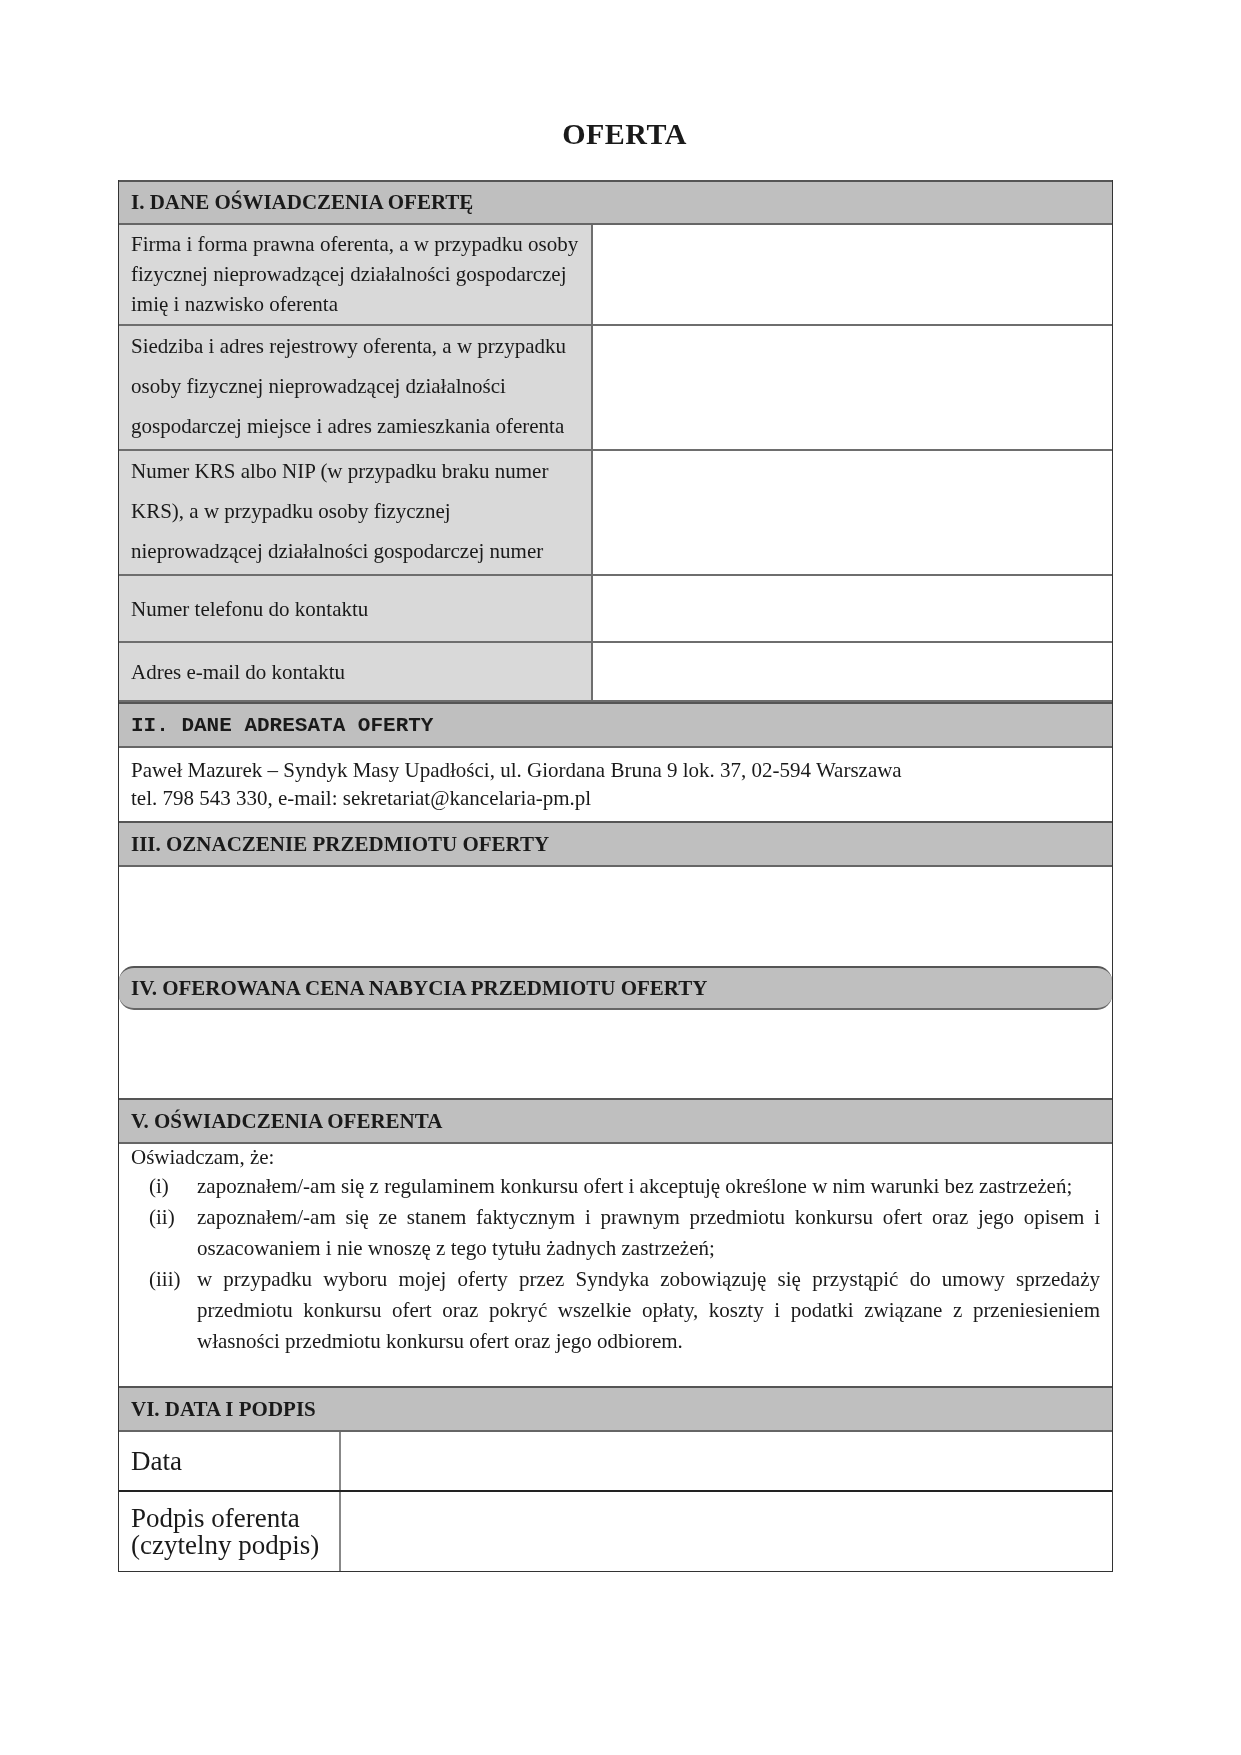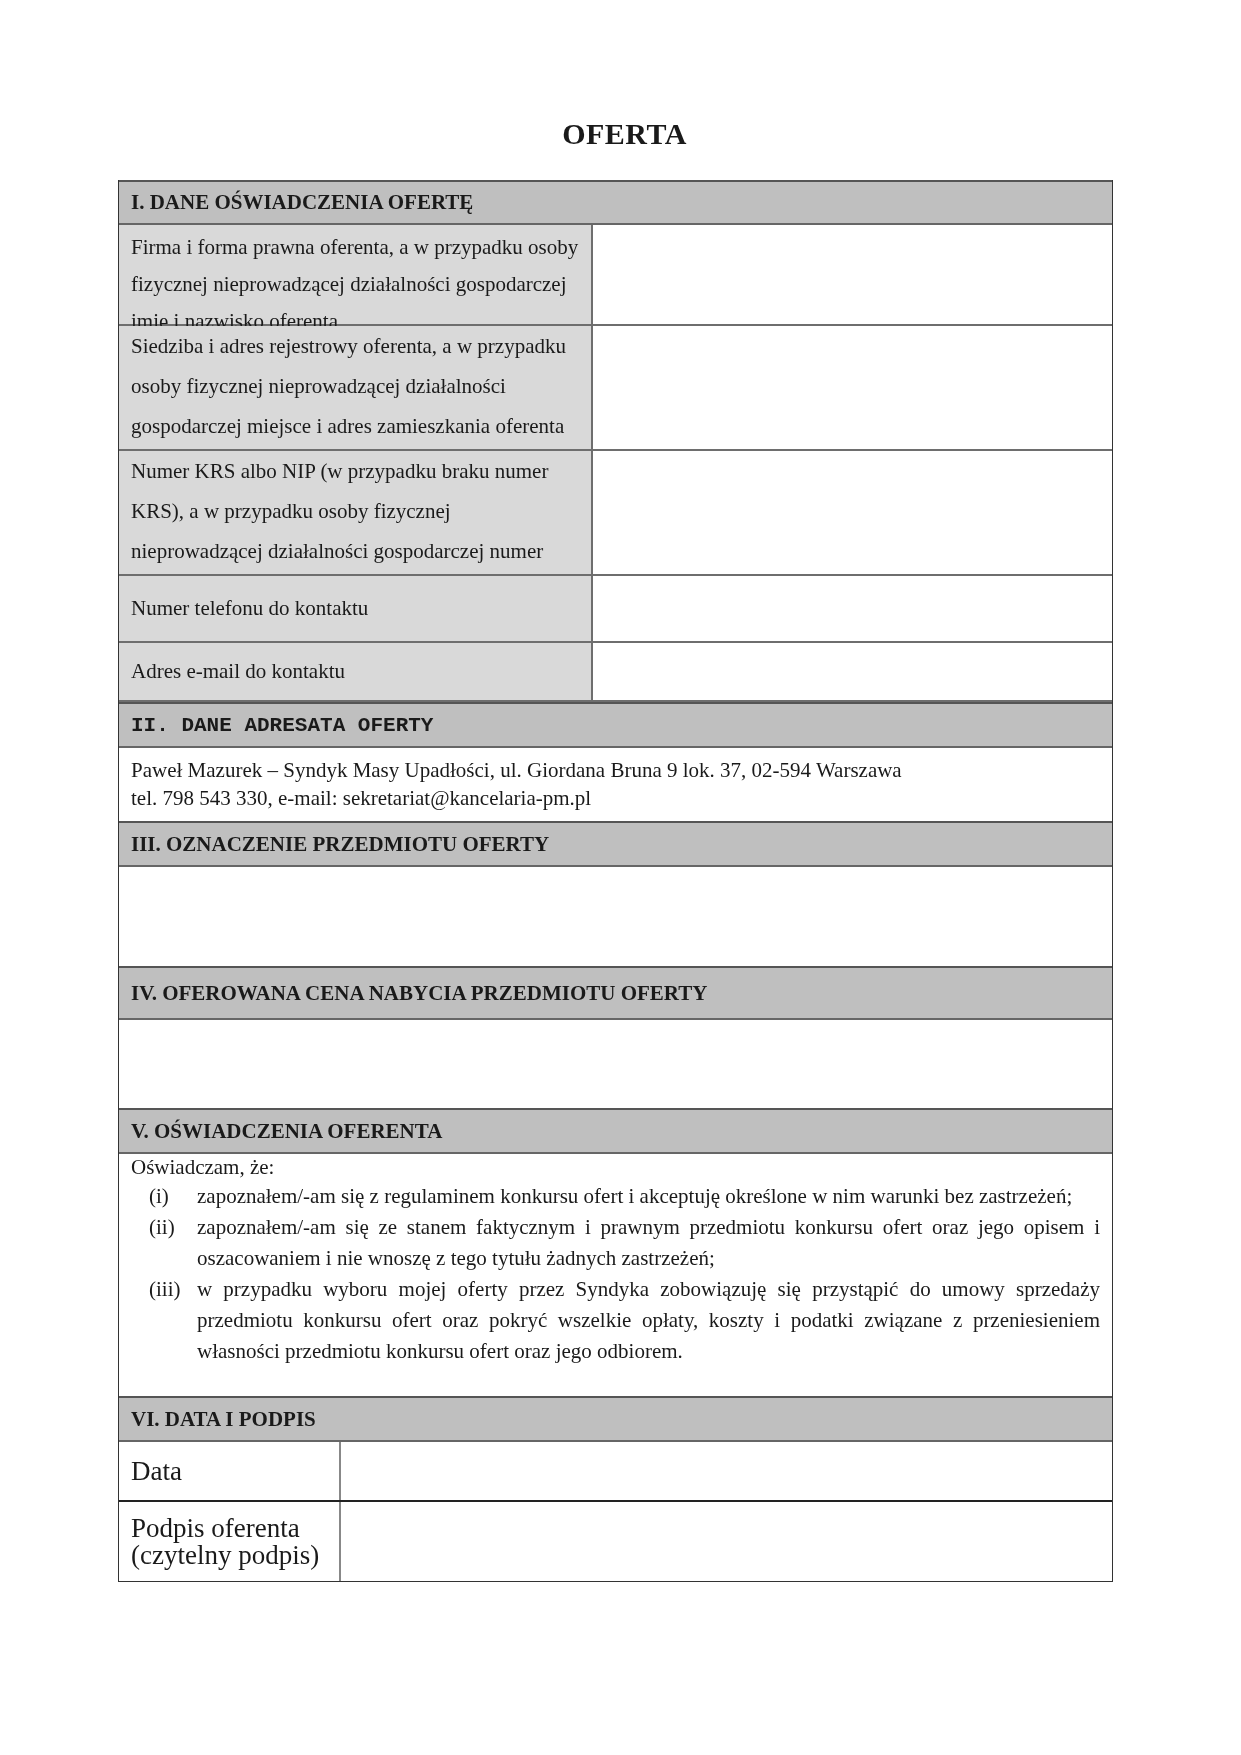--- a/index.html
+++ b/index.html
@@ -51,21 +51,21 @@
       box-sizing: border-box;
       border-bottom: 2px solid #6e6e6e;
     }
     .row:last-child { border-bottom: none; }
     .label-cell {
       background: #d9d9d9;
       width: 474px;
       border-right: 2.5px solid #6e6e6e;
       box-sizing: border-box;
       font-size: 21px;
-      line-height: 37px;
+      line-height: 30px;
       padding: 4px 12px 0 12px;
     }
     .label-cell.center {
       display: flex;
       align-items: center;
       padding-top: 0;
     }
     .label-cell.tall { line-height: 40px; padding-top: 0; }
     .value-cell {
       flex: 1;
@@ -147,21 +147,21 @@
 
   <div class="sec-header" style="height:46px;font-family:Liberation Mono, monospace;">II. DANE ADRESATA OFERTY</div>
   <div class="plain-body addr" style="height:73px;">
     <div>Paweł Mazurek – Syndyk Masy Upadłości, ul. Giordana Bruna 9 lok. 37, 02-594 Warszawa</div>
     <div>tel. 798 543 330, e-mail: sekretariat@kancelaria-pm.pl</div>
   </div>
 
   <div class="sec-header" style="height:46px;">III. OZNACZENIE PRZEDMIOTU OFERTY</div>
   <div class="plain-body" style="height:99px;"></div>
 
-  <div class="sec-header" style="height:54px;">IV. OFEROWANA CENA NABYCIA PRZEDMIOTU OFERTY</div>
+  <div class="sec-header" style="height:44px;border-radius:15px;">IV. OFEROWANA CENA NABYCIA PRZEDMIOTU OFERTY</div>
   <div class="plain-body" style="height:88px;"></div>
 
   <div class="sec-header" style="height:46px;">V. OŚWIADCZENIA OFERENTA</div>
   <div class="plain-body decl" style="height:242px;">
     <div class="decl-intro">Oświadczam, że:</div>
     <div class="decl-item">
       <span class="decl-num">(i)</span>
       <span class="decl-text">zapoznałem/-am się z regulaminem konkursu ofert i akceptuję określone w nim warunki bez zastrzeżeń;</span>
     </div>
     <div class="decl-item">

